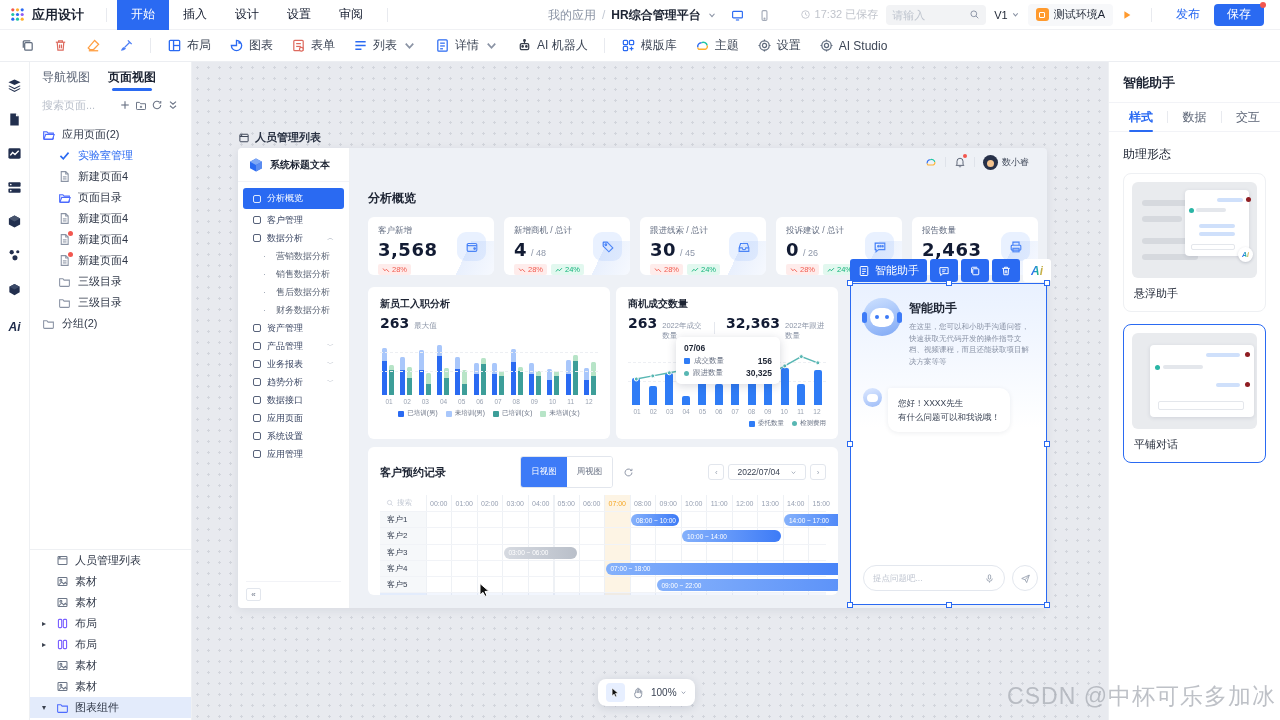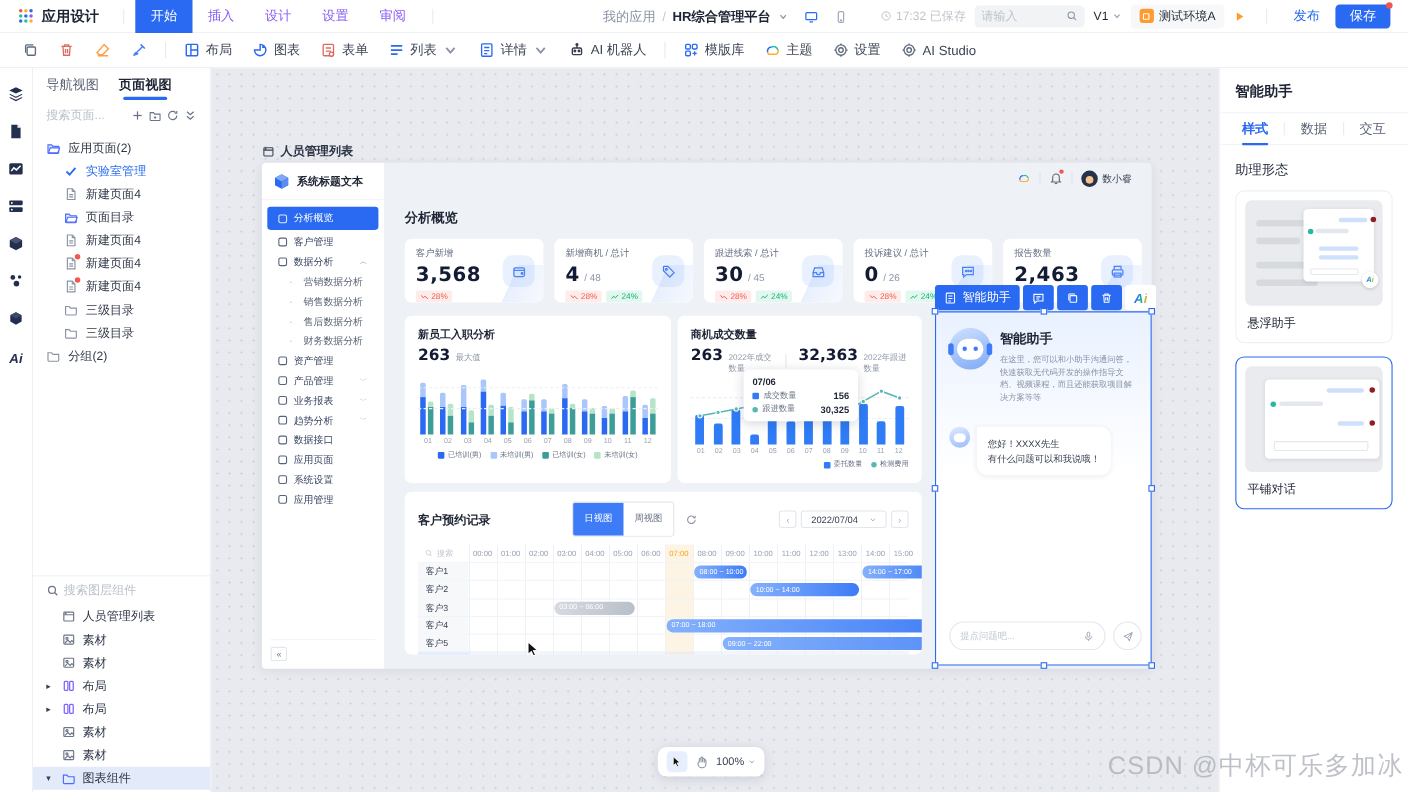--- a/index.html
+++ b/index.html
@@ -4,25 +4,25 @@
 <style>
   *{margin:0;padding:0;box-sizing:border-box;font-family:"Liberation Sans","DejaVu Sans",sans-serif;}
   html,body{width:1280px;height:720px;overflow:hidden;background:#fff;}
   #app{width:1280px;height:720px;position:relative;display:flex;flex-direction:column;}
   .ic{display:inline-flex;align-items:center;justify-content:center;line-height:0;}
   .ic svg{display:block;width:1em;height:1em;}
   button{background:none;border:none;cursor:pointer;font-family:inherit;}
 
   
   .topbar{height:30px;background:#fff;border-bottom:1px solid #f0f1f4;display:flex;align-items:center;position:relative;z-index:40;flex:0 0 30px;}
-  .tb-left{display:flex;align-items:center;padding-left:16px;height:100%;}
+  .tb-left{display:flex;align-items:center;padding-left:10px;height:100%;}
   .logo-ic{font-size:15px;margin-right:7px;}
   .logo-text{font-size:13px;font-weight:bold;color:#1d2433;margin-right:12px;}
   .tb-vdiv{width:1px;height:14px;background:#e8eaef;margin:0 10px;}
-  .tb-menu{font-size:12px;color:#8b5cf6;height:30px;padding:0 14px;}
+  .tb-menu{font-size:12px;color:#0f172a;height:30px;padding:0 14px;}
   .tb-menu.active{background:#2a6af2;color:#fff;}
   .tb-center{position:absolute;left:548px;top:0;height:30px;display:flex;align-items:center;gap:6px;}
   .bc-parent{font-size:12px;color:#8a93a4;}
   .bc-sep{font-size:12px;color:#c3c9d4;}
   .bc-name{font-size:12px;font-weight:bold;color:#1d2433;}
   .bc-caret{font-size:10px;color:#8a93a4;}
   .dev-ic{font-size:13px;color:#2a6af2;margin-left:8px;}
   .dev-ic.off{color:#a4abb8;}
   .tb-right{margin-left:auto;display:flex;align-items:center;gap:8px;padding-right:16px;}
   .save-status{display:flex;align-items:center;gap:4px;font-size:11px;color:#c0c4cc;}
@@ -691,29 +691,20 @@
             <span class="ic">
               <svg viewBox="0 0 16 16" fill="none" stroke="currentColor" stroke-width="1.3">
                 <path d="M2 4.5h4l1.5 1.8H14v6.7a1 1 0 0 1-1 1H3a1 1 0 0 1-1-1z"></path>
               </svg>
             </span>
             <span>分组(2)</span>
           </div>
         </div>
       <div class="lp-spacer"></div>
       <div class="lp-divider"></div>
-      <div class="lp-search">
-        <span class="ic">
-            <svg viewBox="0 0 16 16" fill="none" stroke="currentColor" stroke-width="1.4">
-              <circle cx="7" cy="7" r="4.2"></circle>
-              <line x1="10.2" y1="10.2" x2="13.5" y2="13.5"></line>
-            </svg>
-          </span>
-        <input placeholder="搜索图层组件" style="">
-      </div>
       <div class="layers" id="layers-list">
           <div class="layer-row">
             <span class="ic">
               <svg viewBox="0 0 16 16" fill="none" stroke="currentColor" stroke-width="1.3">
                 <rect x="2.5" y="3" width="11" height="10" rx="1"></rect>
                 <line x1="2.5" y1="6" x2="13.5" y2="6"></line>
                 <circle cx="4.6" cy="4.5" r=".5" fill="currentColor"></circle>
               </svg>
             </span>
             <span>人员管理列表</span>

